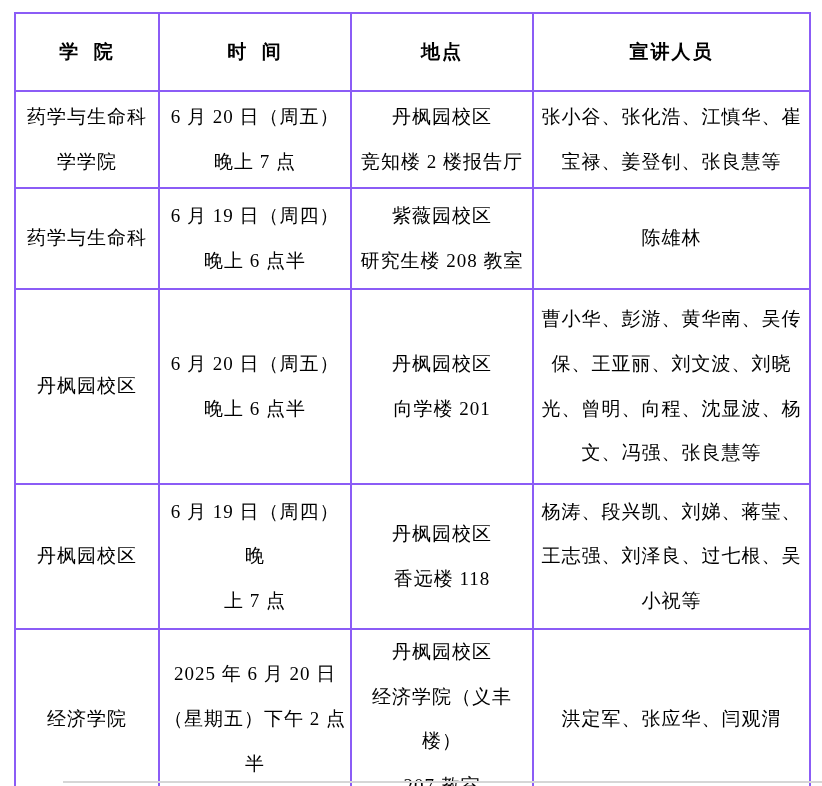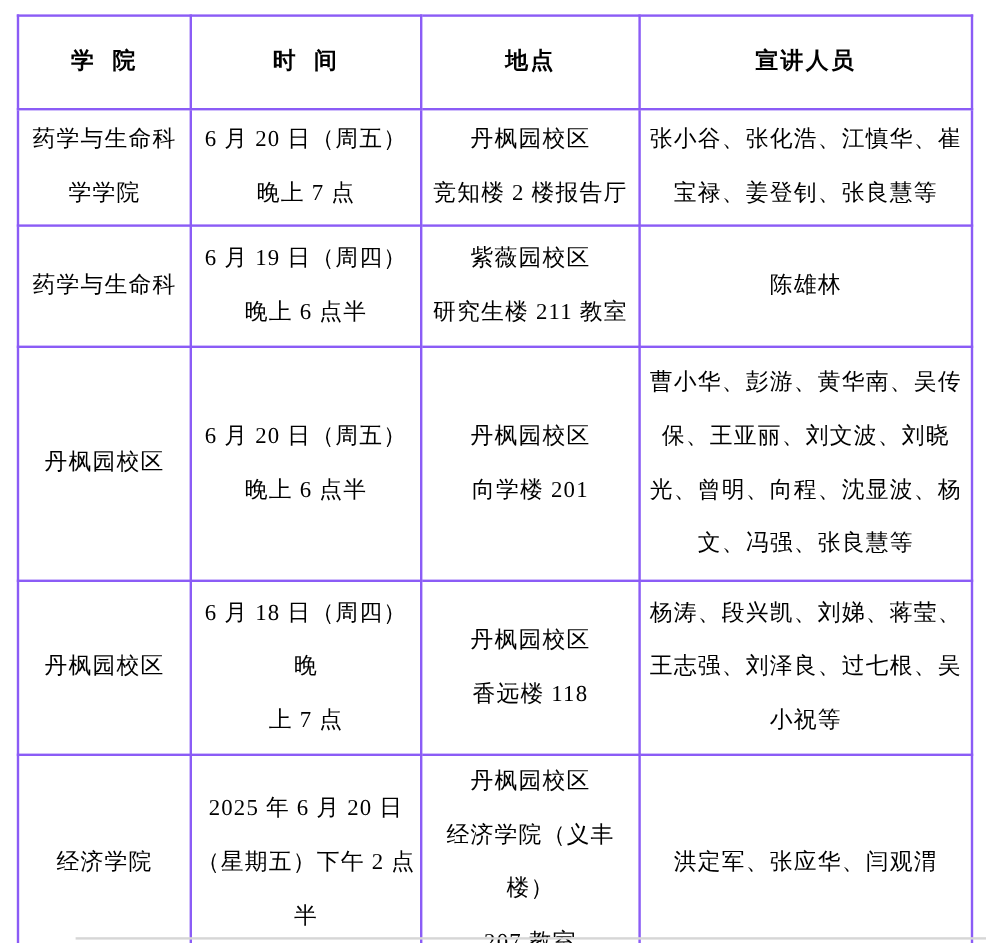--- a/index.html
+++ b/index.html
@@ -85,37 +85,37 @@
         <td>丹枫园校区
 竞知楼 2 楼报告厅</td>
         <td>张小谷、张化浩、江慎华、崔
 宝禄、姜登钊、张良慧等</td>
       </tr>
       <tr class="r1">
         <td>药学与生命科</td>
         <td>6 月 19 日（周四）
 晚上 6 点半</td>
         <td>紫薇园校区
-研究生楼 211 教室</td>
+研究生楼 208 教室</td>
         <td>陈雄林</td>
       </tr>
       <tr class="r2">
         <td>丹枫园校区</td>
         <td>6 月 20 日（周五）
 晚上 6 点半</td>
         <td>丹枫园校区
 向学楼 201</td>
         <td>曹小华、彭游、黄华南、吴传
 保、王亚丽、刘文波、刘晓
 光、曾明、向程、沈显波、杨
 文、冯强、张良慧等</td>
       </tr>
       <tr class="r3">
         <td>丹枫园校区</td>
-        <td>6 月 18 日（周四）晚
+        <td>6 月 19 日（周四）晚
 上 7 点</td>
         <td>丹枫园校区
 香远楼 118</td>
         <td>杨涛、段兴凯、刘娣、蒋莹、
 王志强、刘泽良、过七根、吴
 小祝等</td>
       </tr>
       <tr class="r4">
         <td>经济学院</td>
         <td>2025 年 6 月 20 日

